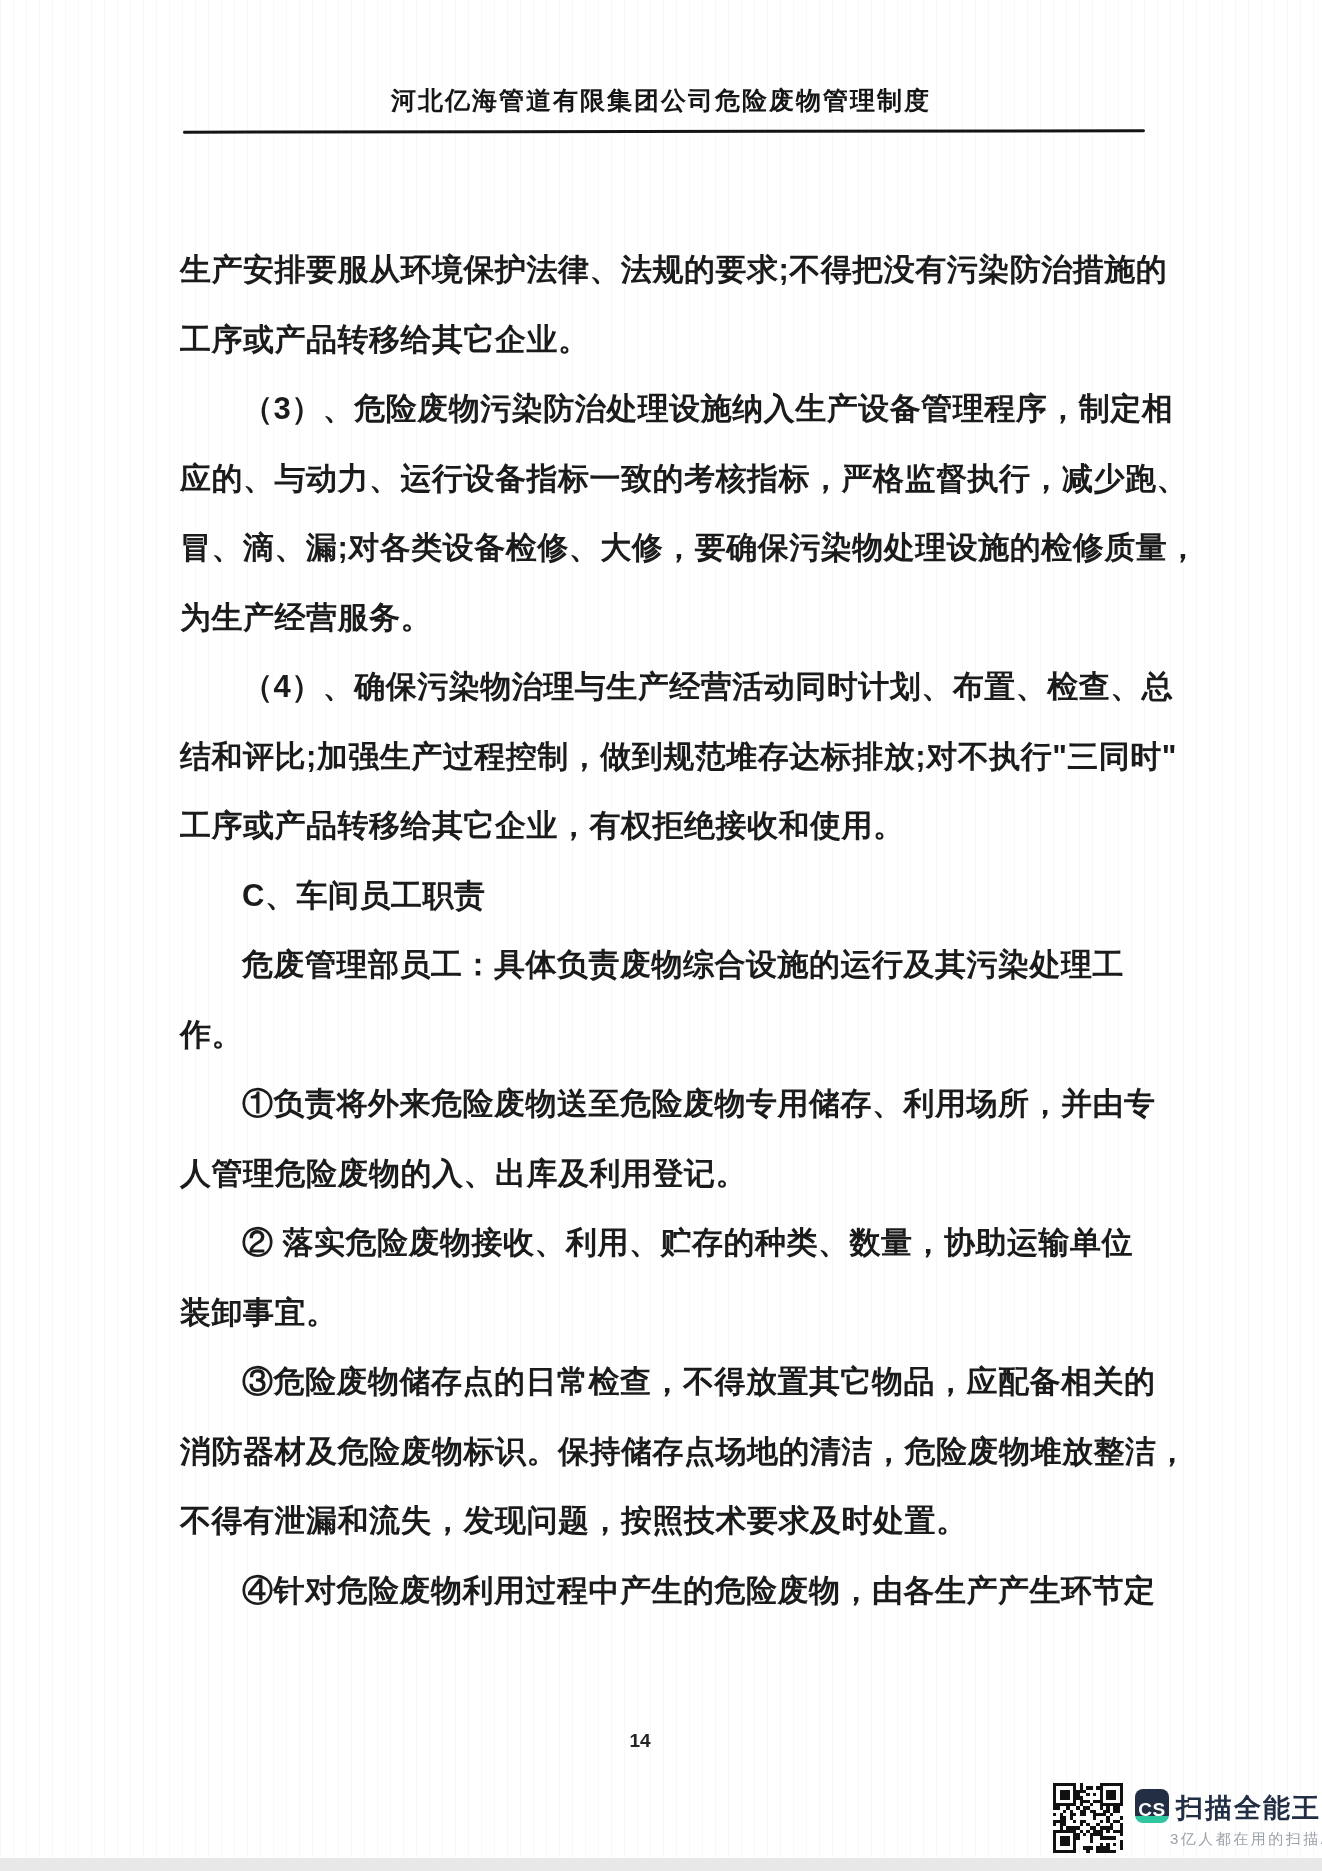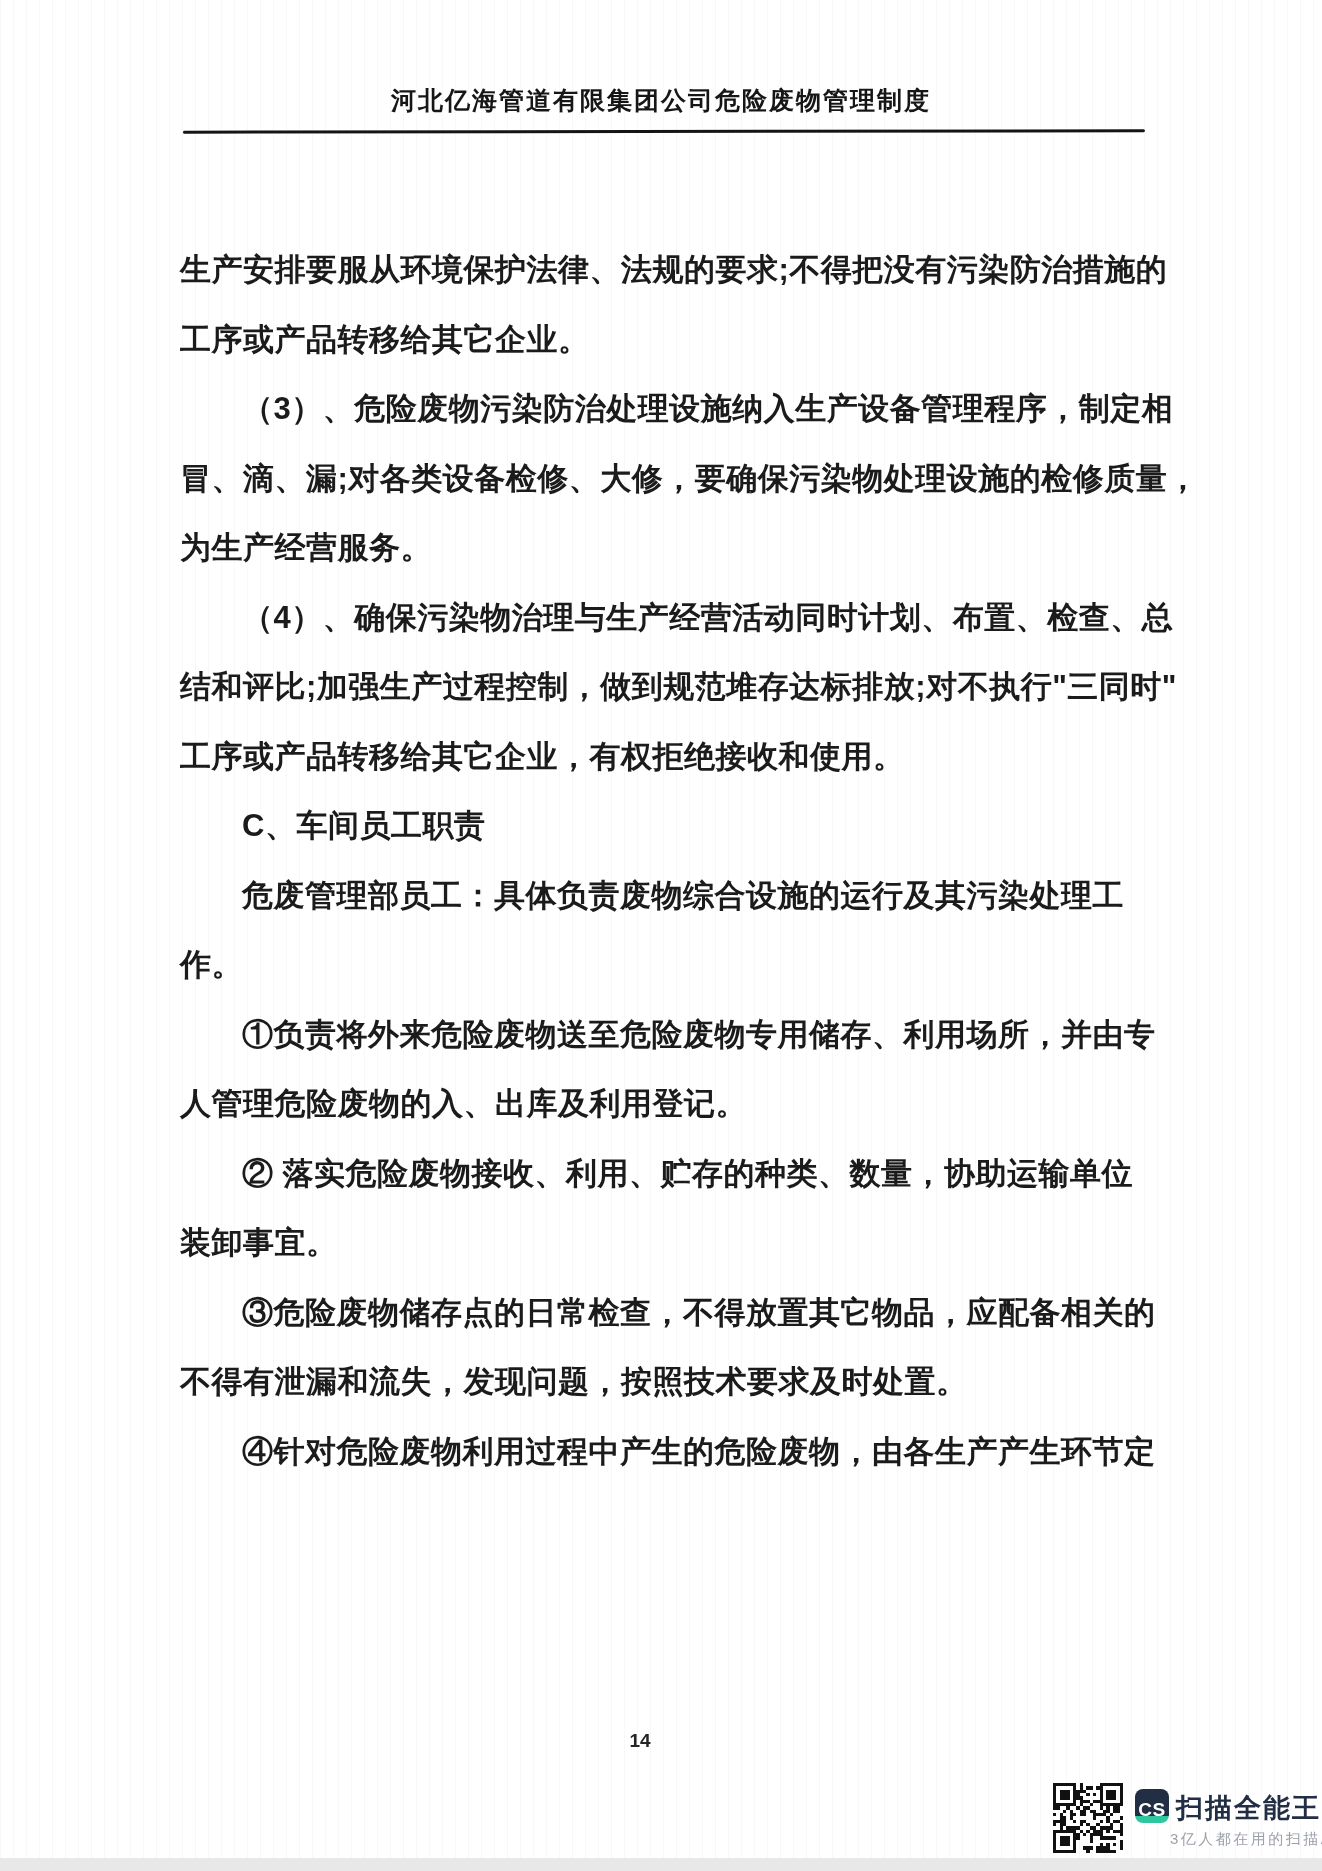--- a/index.html
+++ b/index.html
@@ -74,33 +74,35 @@
 <div class="page">
 
   <div class="header-title">河北亿海管道有限集团公司危险废物管理制度</div>
 
   <div class="header-rule"></div>
 
   <div class="body-lines">
       <div class="line">生产安排要服从环境保护法律、法规的要求;不得把没有污染防治措施的</div>
       <div class="line">工序或产品转移给其它企业。</div>
       <div class="line indent">（3）、危险废物污染防治处理设施纳入生产设备管理程序，制定相</div>
+      <div class="line">应的、与动力、运行设备指标一致的考核指标，严格监督执行，减少跑、</div>
       <div class="line">冒、滴、漏;对各类设备检修、大修，要确保污染物处理设施的检修质量，</div>
       <div class="line">为生产经营服务。</div>
       <div class="line indent">（4）、确保污染物治理与生产经营活动同时计划、布置、检查、总</div>
       <div class="line">结和评比;加强生产过程控制，做到规范堆存达标排放;对不执行"三同时"</div>
       <div class="line">工序或产品转移给其它企业，有权拒绝接收和使用。</div>
       <div class="line indent">C、车间员工职责</div>
       <div class="line indent">危废管理部员工：具体负责废物综合设施的运行及其污染处理工</div>
       <div class="line">作。</div>
       <div class="line indent">①负责将外来危险废物送至危险废物专用储存、利用场所，并由专</div>
       <div class="line">人管理危险废物的入、出库及利用登记。</div>
       <div class="line indent">② 落实危险废物接收、利用、贮存的种类、数量，协助运输单位</div>
       <div class="line">装卸事宜。</div>
       <div class="line indent">③危险废物储存点的日常检查，不得放置其它物品，应配备相关的</div>
+      <div class="line">消防器材及危险废物标识。保持储存点场地的清洁，危险废物堆放整洁，</div>
       <div class="line">不得有泄漏和流失，发现问题，按照技术要求及时处置。</div>
       <div class="line indent">④针对危险废物利用过程中产生的危险废物，由各生产产生环节定</div>
     </div>
 
   <div class="pagenum">14</div>
 
   <div class="qr">
     <svg viewBox="0 0 21 21" shape-rendering="crispEdges" xmlns="http://www.w3.org/2000/svg">
         <rect x="0" y="0" width="1" height="1" fill="#111111"></rect>
         <rect x="1" y="0" width="1" height="1" fill="#111111"></rect>

